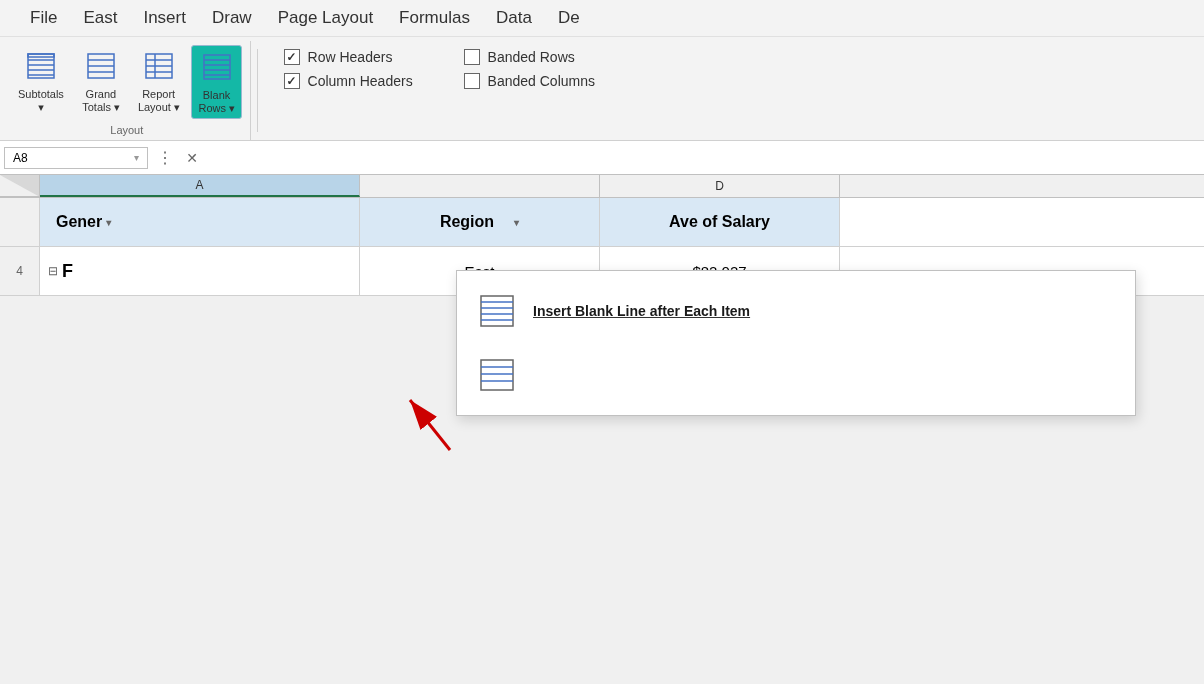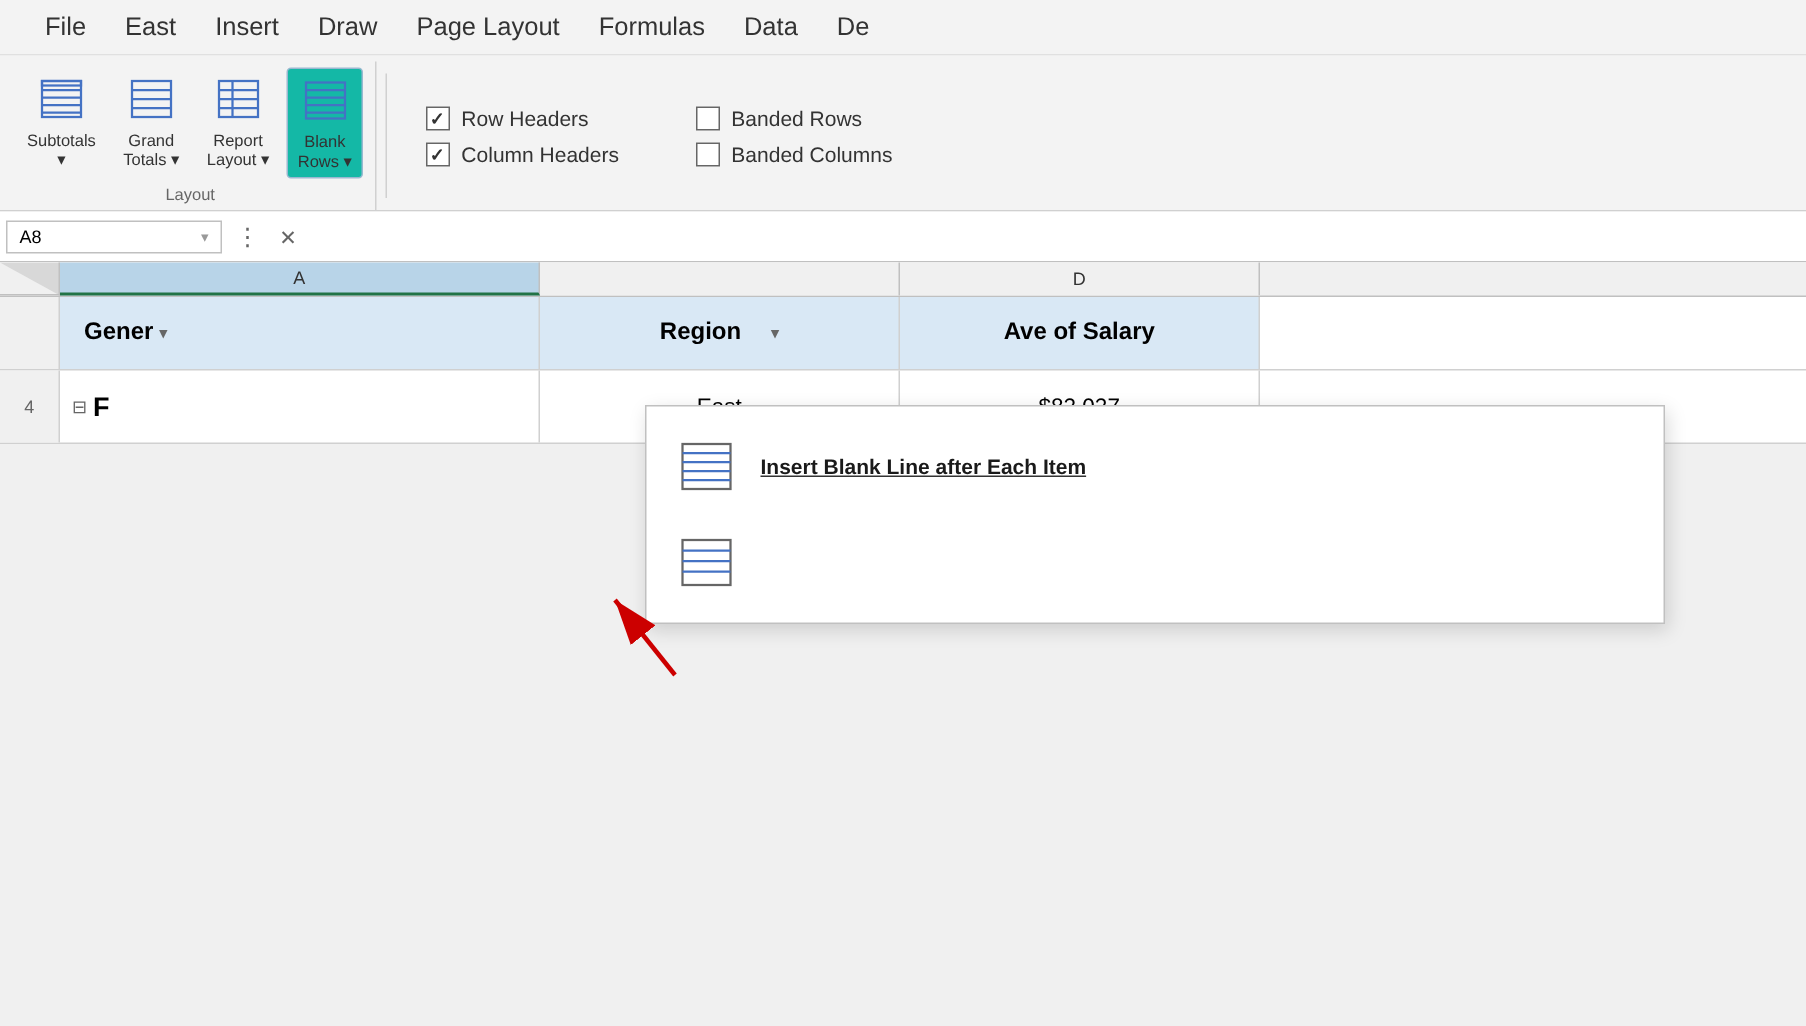--- a/index.html
+++ b/index.html
@@ -143,21 +143,21 @@
     .checkbox-label {
       font-size: 14px;
       color: #333;
       min-width: 140px;
     }
 
     
     .dropdown-menu {
       position: absolute;
       top: 270px;
-      left: 430px;
+      left: 456px;
       background: white;
       border: 1px solid #c0c0c0;
       box-shadow: 2px 4px 12px rgba(0,0,0,0.15);
       z-index: 100;
       width: 680px;
       padding: 8px 0;
     }
 
     .dropdown-item {
       display: flex;
@@ -396,21 +396,21 @@
             <span>Blank</span><br>
             <span>Rows ▾</span>
           </div>
         </button>
       </div>
       <div class="ribbon-group-label">Layout</div>
     </div>
 
     <div class="divider"></div>
 
-    <div class="ribbon-group" style="border:none;justify-content:center;">
+    <div class="ribbon-group" style="border:none;">
       <div class="checkbox-group">
         <div class="checkbox-row">
 
           <div class="checkbox-item">
             <div class="checkbox-box checked"></div>
             <span class="checkbox-label">Row Headers</span>
           </div>
 
           <div class="checkbox-item">
             <div class="checkbox-box"></div>

